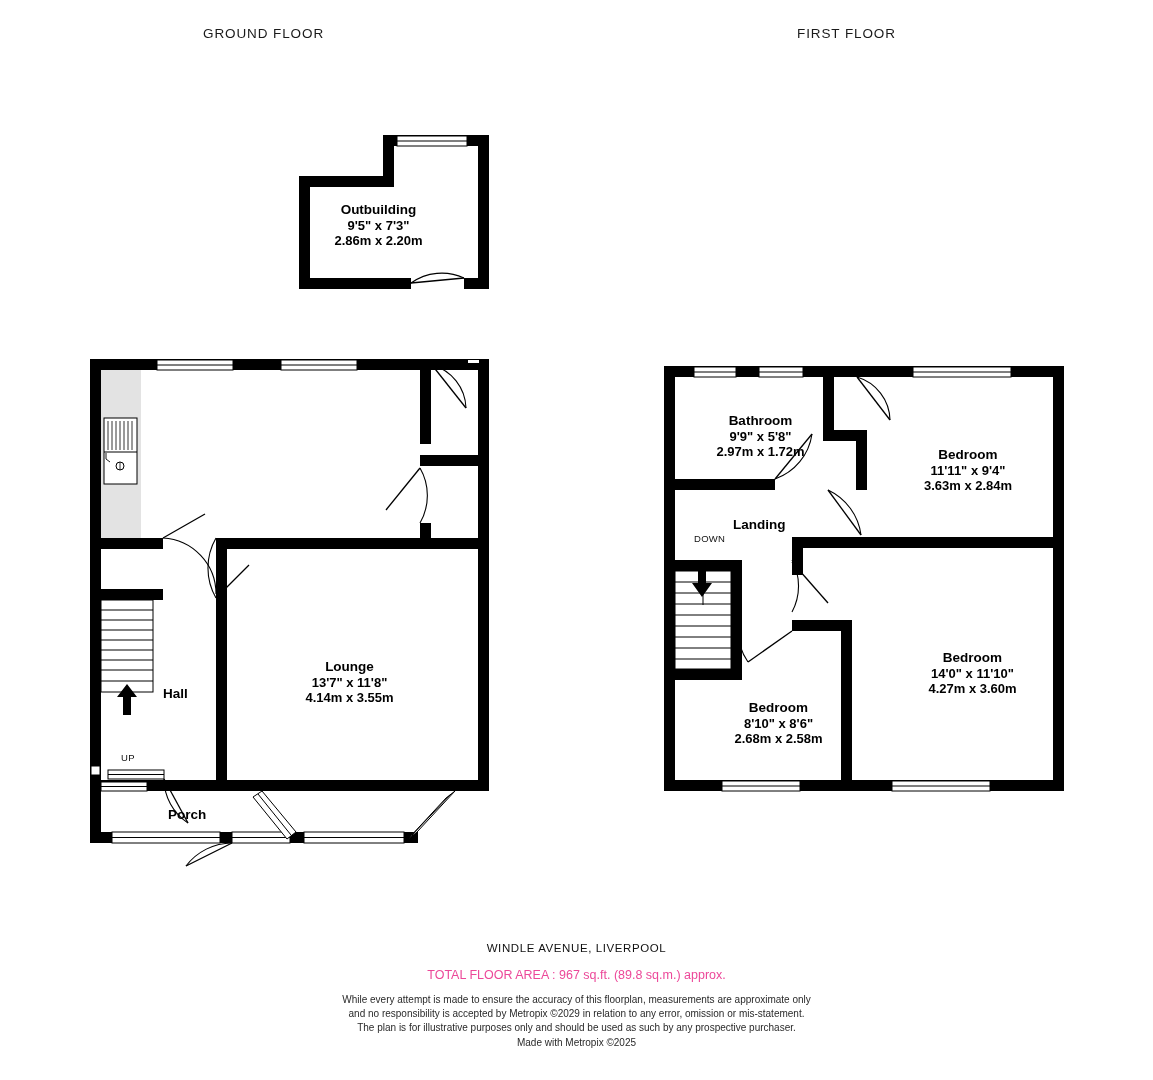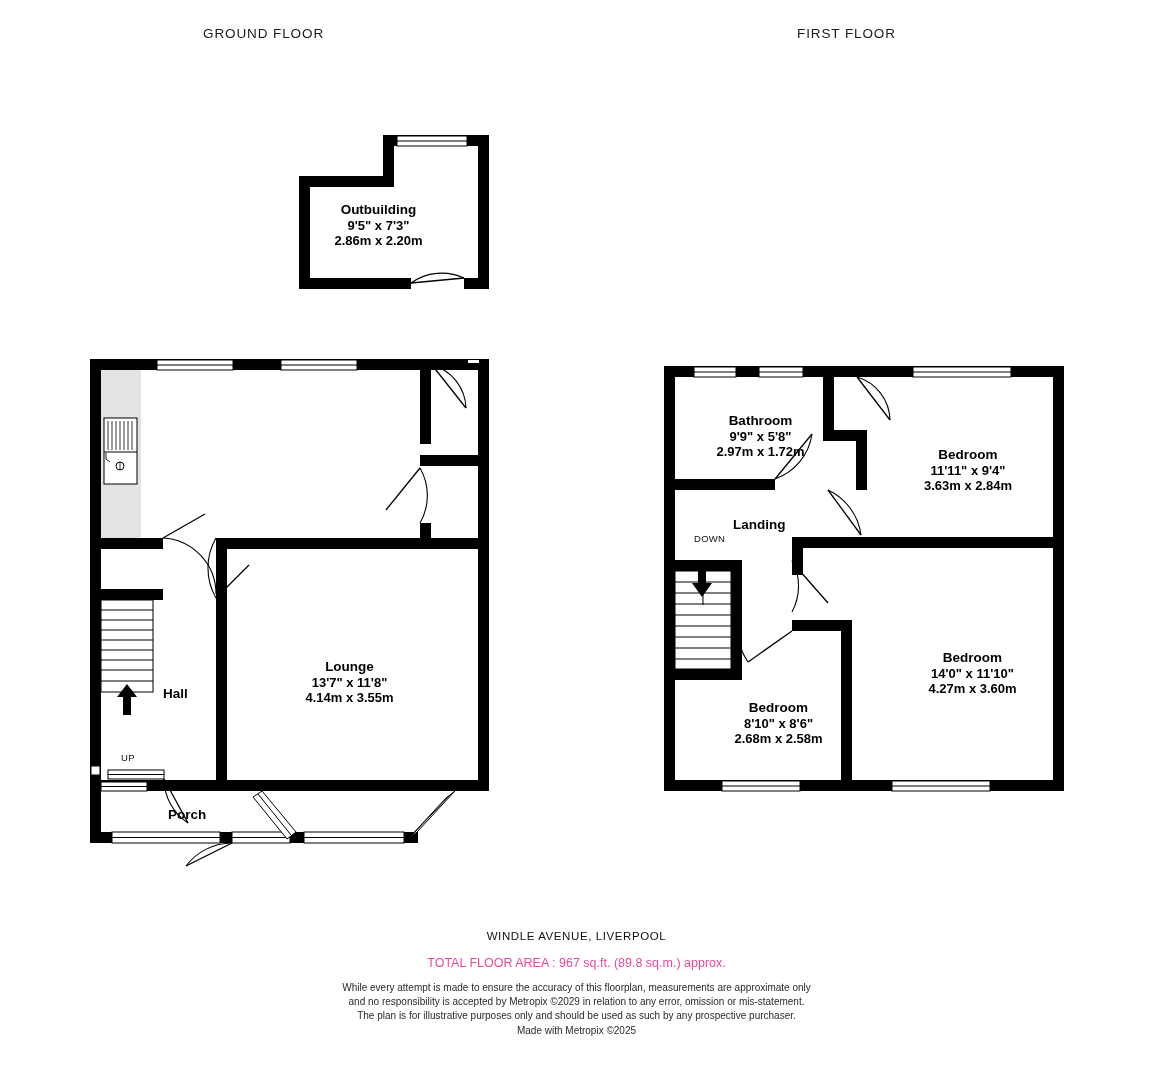--- a/index.html
+++ b/index.html
@@ -79,20 +79,21 @@
     left: 0;
     top: 930px;
     width: 1153px;
     text-align: center;
   }
   .footer .addr {
     font-size: 11.5px;
     letter-spacing: 0.6px;
     color: #111;
     margin-bottom: 14px;
+    margin-top: 12px;
   }
   .footer .area {
     font-size: 12.5px;
     color: #ec4899;
     margin-bottom: 11px;
   }
   .footer .disclaimer {
     font-size: 10px;
     line-height: 1.42;
     color: #2a2a2a;

